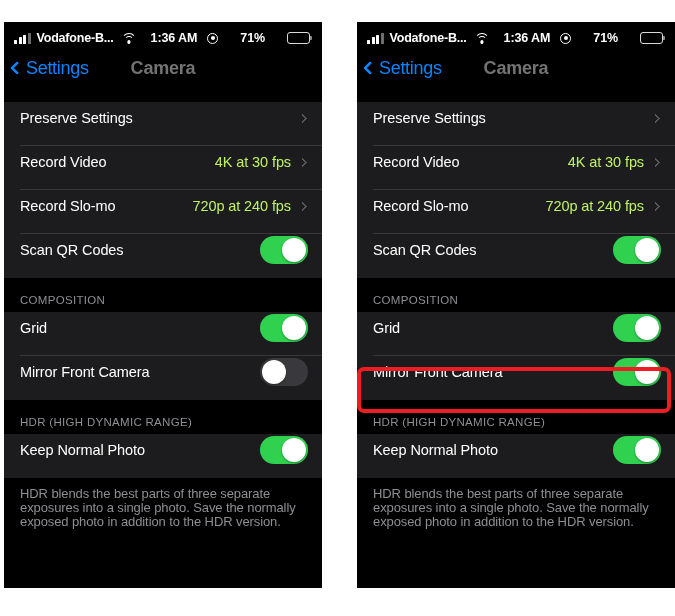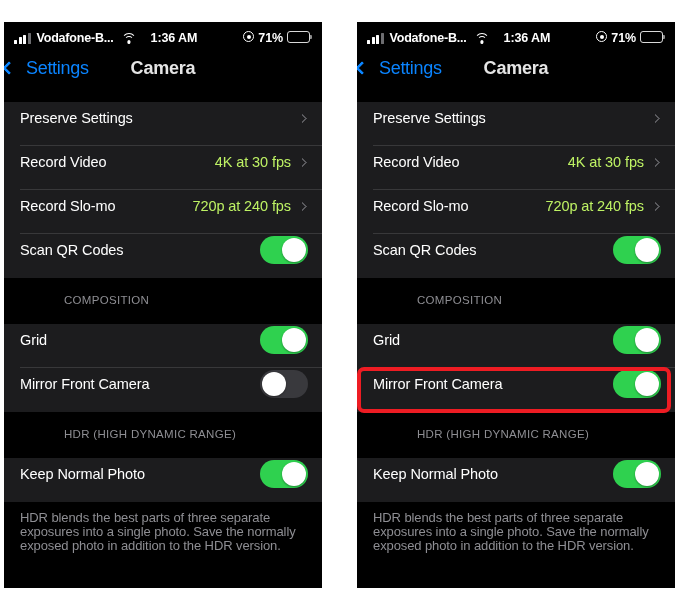--- a/index.html
+++ b/index.html
@@ -101,22 +101,22 @@
   .clock {
     font-size: 12.5px;
     font-weight: bold;
     letter-spacing: -0.1px;
     margin-left: 8px;
     white-space: nowrap;
   }
   .sb-right {
     margin-left: auto;
     display: flex;
-    align-items: flex-start;
-    gap: 4px;
+    align-items: center;
+    gap: 22px;
   }
   .lock-icon {
     width: 11px; height: 11px;
     border: 1.4px solid #ffffff;
     border-radius: 50%;
     position: relative;
   }
   .lock-icon::after {
     content: "";
     position: absolute;
@@ -158,41 +158,42 @@
   .navbar {
     position: relative;
     height: 40px;
     background: #000000;
     display: flex;
     align-items: center;
   }
   .back-btn {
     display: flex;
     align-items: center;
-    gap: 11px;
+    gap: 3px;
+    padding-left: 8px;
     cursor: pointer;
   }
   .chevron-left {
     width: 10px; height: 10px;
     border-left: 3px solid #0a84ff;
     border-bottom: 3px solid #0a84ff;
     transform: rotate(45deg);
     border-radius: 1px;
     margin-right: 1px;
   }
   .back-label {
     color: #0a84ff;
     font-size: 18px;
     letter-spacing: -0.3px;
   }
   .nav-title {
     position: absolute;
     left: 0; right: 0;
     text-align: center;
-    color: #e5e5e5;
+    color: #737373;
     font-size: 18px;
     font-weight: bold;
     letter-spacing: -0.2px;
     pointer-events: none;
   }
 
   
   .list-scroll {
     background: #000000;
     height: 500px;
@@ -260,27 +261,26 @@
     top: 2px; left: 2px;
     width: 24px; height: 24px;
     background: #ffffff;
     border-radius: 50%;
     box-shadow: 0 1px 2px rgba(0,0,0,0.35);
   }
   .toggle.on .knob { left: 22px; }
 
   
   .section-header {
-    padding: 16px 16px 18px 16px;
+    padding: 16px 16px 6px 16px;
     color: #8e8e93;
     font-size: 11.5px;
     letter-spacing: 0.3px;
     background: #000000;
     text-transform: uppercase;
-    margin-left: 44px;
   }
 
   
   .footer-note {
     padding: 9px 16px 0 16px;
     color: #8e8e93;
     font-size: 13px;
     line-height: 14px;
     letter-spacing: -0.1px;
     background: #000000;

